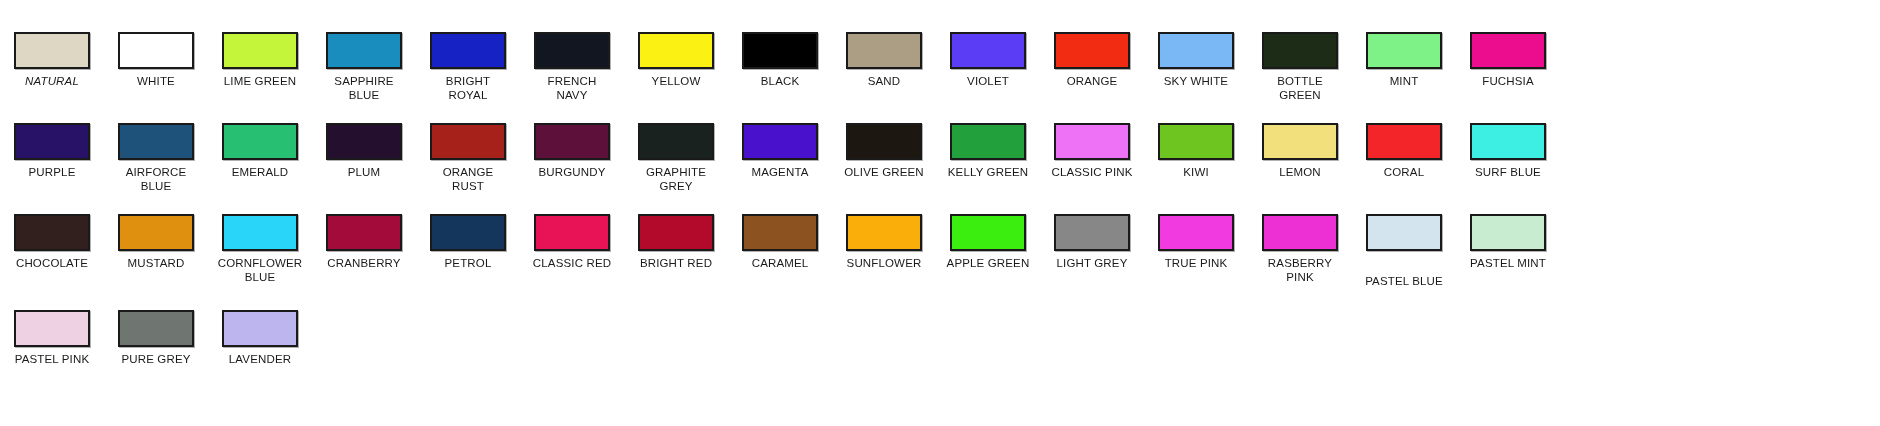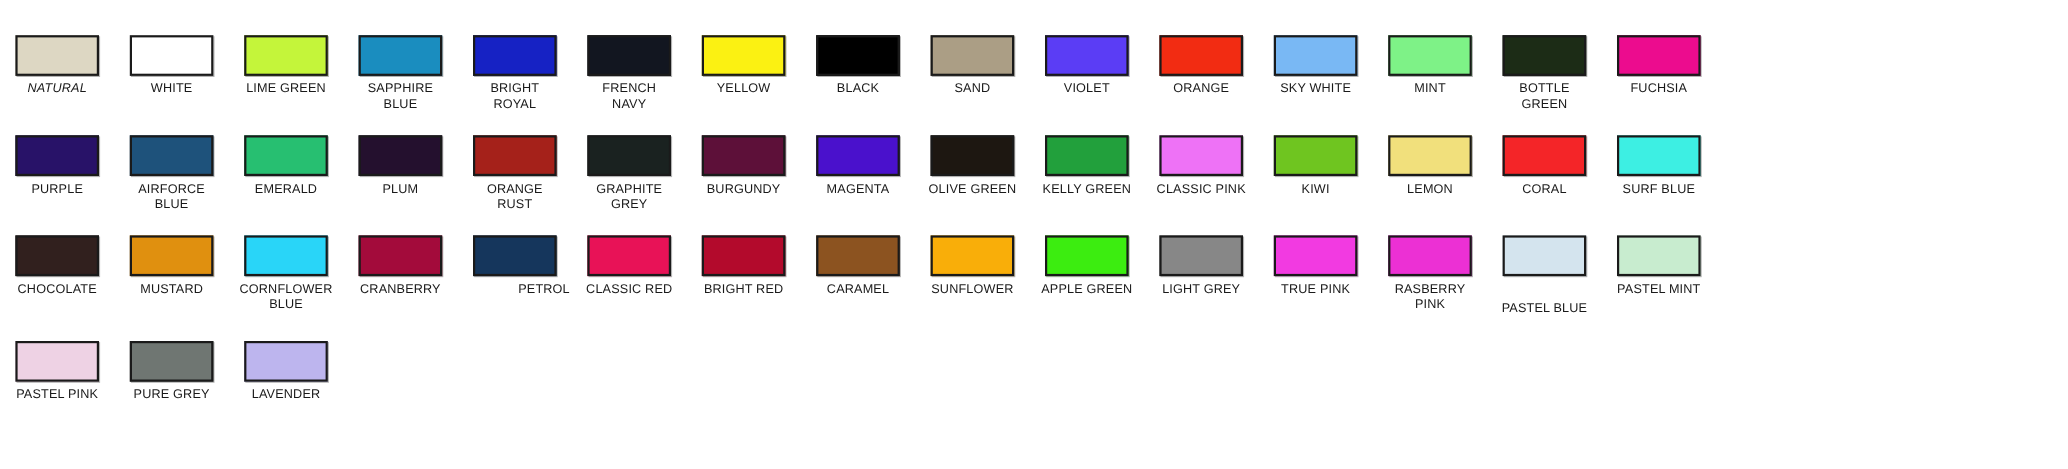--- a/index.html
+++ b/index.html
@@ -106,29 +106,29 @@
       </div>
       <div class="swatch-cell">
         <div class="swatch-chip" style="background: rgb(242, 44, 18); border-color: rgb(26, 26, 26);"></div>
         <div class="swatch-label" style="color: rgb(26, 26, 26);">ORANGE</div>
       </div>
       <div class="swatch-cell">
         <div class="swatch-chip" style="background: rgb(121, 184, 244); border-color: rgb(26, 26, 26);"></div>
         <div class="swatch-label" style="color: rgb(26, 26, 26);">SKY WHITE</div>
       </div>
       <div class="swatch-cell">
-        <div class="swatch-chip" style="background: rgb(126, 242, 135); border-color: rgb(26, 26, 26);"></div>
-        <div class="swatch-label" style="color: rgb(26, 26, 26);">MINT</div>
-      </div>
-      <div class="swatch-cell">
         <div class="swatch-chip" style="background: rgb(28, 44, 22); border-color: rgb(26, 26, 26);"></div>
         <div class="swatch-label" style="color: rgb(26, 26, 26);">BOTTLE
 GREEN</div>
       </div>
       <div class="swatch-cell">
+        <div class="swatch-chip" style="background: rgb(126, 242, 135); border-color: rgb(26, 26, 26);"></div>
+        <div class="swatch-label" style="color: rgb(26, 26, 26);">MINT</div>
+      </div>
+      <div class="swatch-cell">
         <div class="swatch-chip" style="background: rgb(236, 12, 142); border-color: rgb(26, 26, 26);"></div>
         <div class="swatch-label" style="color: rgb(26, 26, 26);">FUCHSIA</div>
       </div>
     </div>
     <div class="row-spacer"></div>
     <div class="swatch-row">
       <div class="swatch-cell">
         <div class="swatch-chip" style="background: rgb(40, 18, 104); border-color: rgb(26, 26, 26);"></div>
         <div class="swatch-label" style="color: rgb(26, 26, 26);">PURPLE</div>
       </div>
@@ -144,29 +144,29 @@
       <div class="swatch-cell">
         <div class="swatch-chip" style="background: rgb(36, 16, 46); border-color: rgb(26, 26, 26);"></div>
         <div class="swatch-label" style="color: rgb(26, 26, 26);">PLUM</div>
       </div>
       <div class="swatch-cell">
         <div class="swatch-chip" style="background: rgb(165, 33, 26); border-color: rgb(26, 26, 26);"></div>
         <div class="swatch-label" style="color: rgb(26, 26, 26);">ORANGE
 RUST</div>
       </div>
       <div class="swatch-cell">
+        <div class="swatch-chip" style="background: rgb(93, 16, 57); border-color: rgb(26, 26, 26);"></div>
+        <div class="swatch-label" style="color: rgb(26, 26, 26);">BURGUNDY</div>
+      </div>
+      <div class="swatch-cell">
         <div class="swatch-chip" style="background: rgb(26, 34, 32); border-color: rgb(26, 26, 26);"></div>
         <div class="swatch-label" style="color: rgb(26, 26, 26);">GRAPHITE
 GREY</div>
       </div>
       <div class="swatch-cell">
-        <div class="swatch-chip" style="background: rgb(93, 16, 57); border-color: rgb(26, 26, 26);"></div>
-        <div class="swatch-label" style="color: rgb(26, 26, 26);">BURGUNDY</div>
-      </div>
-      <div class="swatch-cell">
         <div class="swatch-chip" style="background: rgb(74, 17, 204); border-color: rgb(26, 26, 26);"></div>
         <div class="swatch-label" style="color: rgb(26, 26, 26);">MAGENTA</div>
       </div>
       <div class="swatch-cell">
         <div class="swatch-chip" style="background: rgb(29, 23, 17); border-color: rgb(26, 26, 26);"></div>
         <div class="swatch-label" style="color: rgb(26, 26, 26);">OLIVE GREEN</div>
       </div>
       <div class="swatch-cell">
         <div class="swatch-chip" style="background: rgb(34, 160, 60); border-color: rgb(26, 26, 26);"></div>
         <div class="swatch-label" style="color: rgb(26, 26, 26);">KELLY GREEN</div>
@@ -206,21 +206,21 @@
         <div class="swatch-chip" style="background: rgb(41, 213, 248); border-color: rgb(26, 26, 26);"></div>
         <div class="swatch-label" style="color: rgb(26, 26, 26); text-align: center;">CORNFLOWER
 BLUE</div>
       </div>
       <div class="swatch-cell">
         <div class="swatch-chip" style="background: rgb(163, 11, 59); border-color: rgb(26, 26, 26);"></div>
         <div class="swatch-label" style="color: rgb(26, 26, 26);">CRANBERRY</div>
       </div>
       <div class="swatch-cell">
         <div class="swatch-chip" style="background: rgb(21, 54, 92); border-color: rgb(26, 26, 26);"></div>
-        <div class="swatch-label" style="color: rgb(26, 26, 26); text-align: right;">PETROL</div>
+        <div class="swatch-label" style="color: rgb(26, 26, 26);">PETROL</div>
       </div>
       <div class="swatch-cell">
         <div class="swatch-chip" style="background: rgb(232, 18, 87); border-color: rgb(26, 26, 26);"></div>
         <div class="swatch-label" style="color: rgb(26, 26, 26);">CLASSIC RED</div>
       </div>
       <div class="swatch-cell">
         <div class="swatch-chip" style="background: rgb(179, 10, 44); border-color: rgb(26, 26, 26);"></div>
         <div class="swatch-label" style="color: rgb(26, 26, 26);">BRIGHT RED</div>
       </div>
       <div class="swatch-cell">

